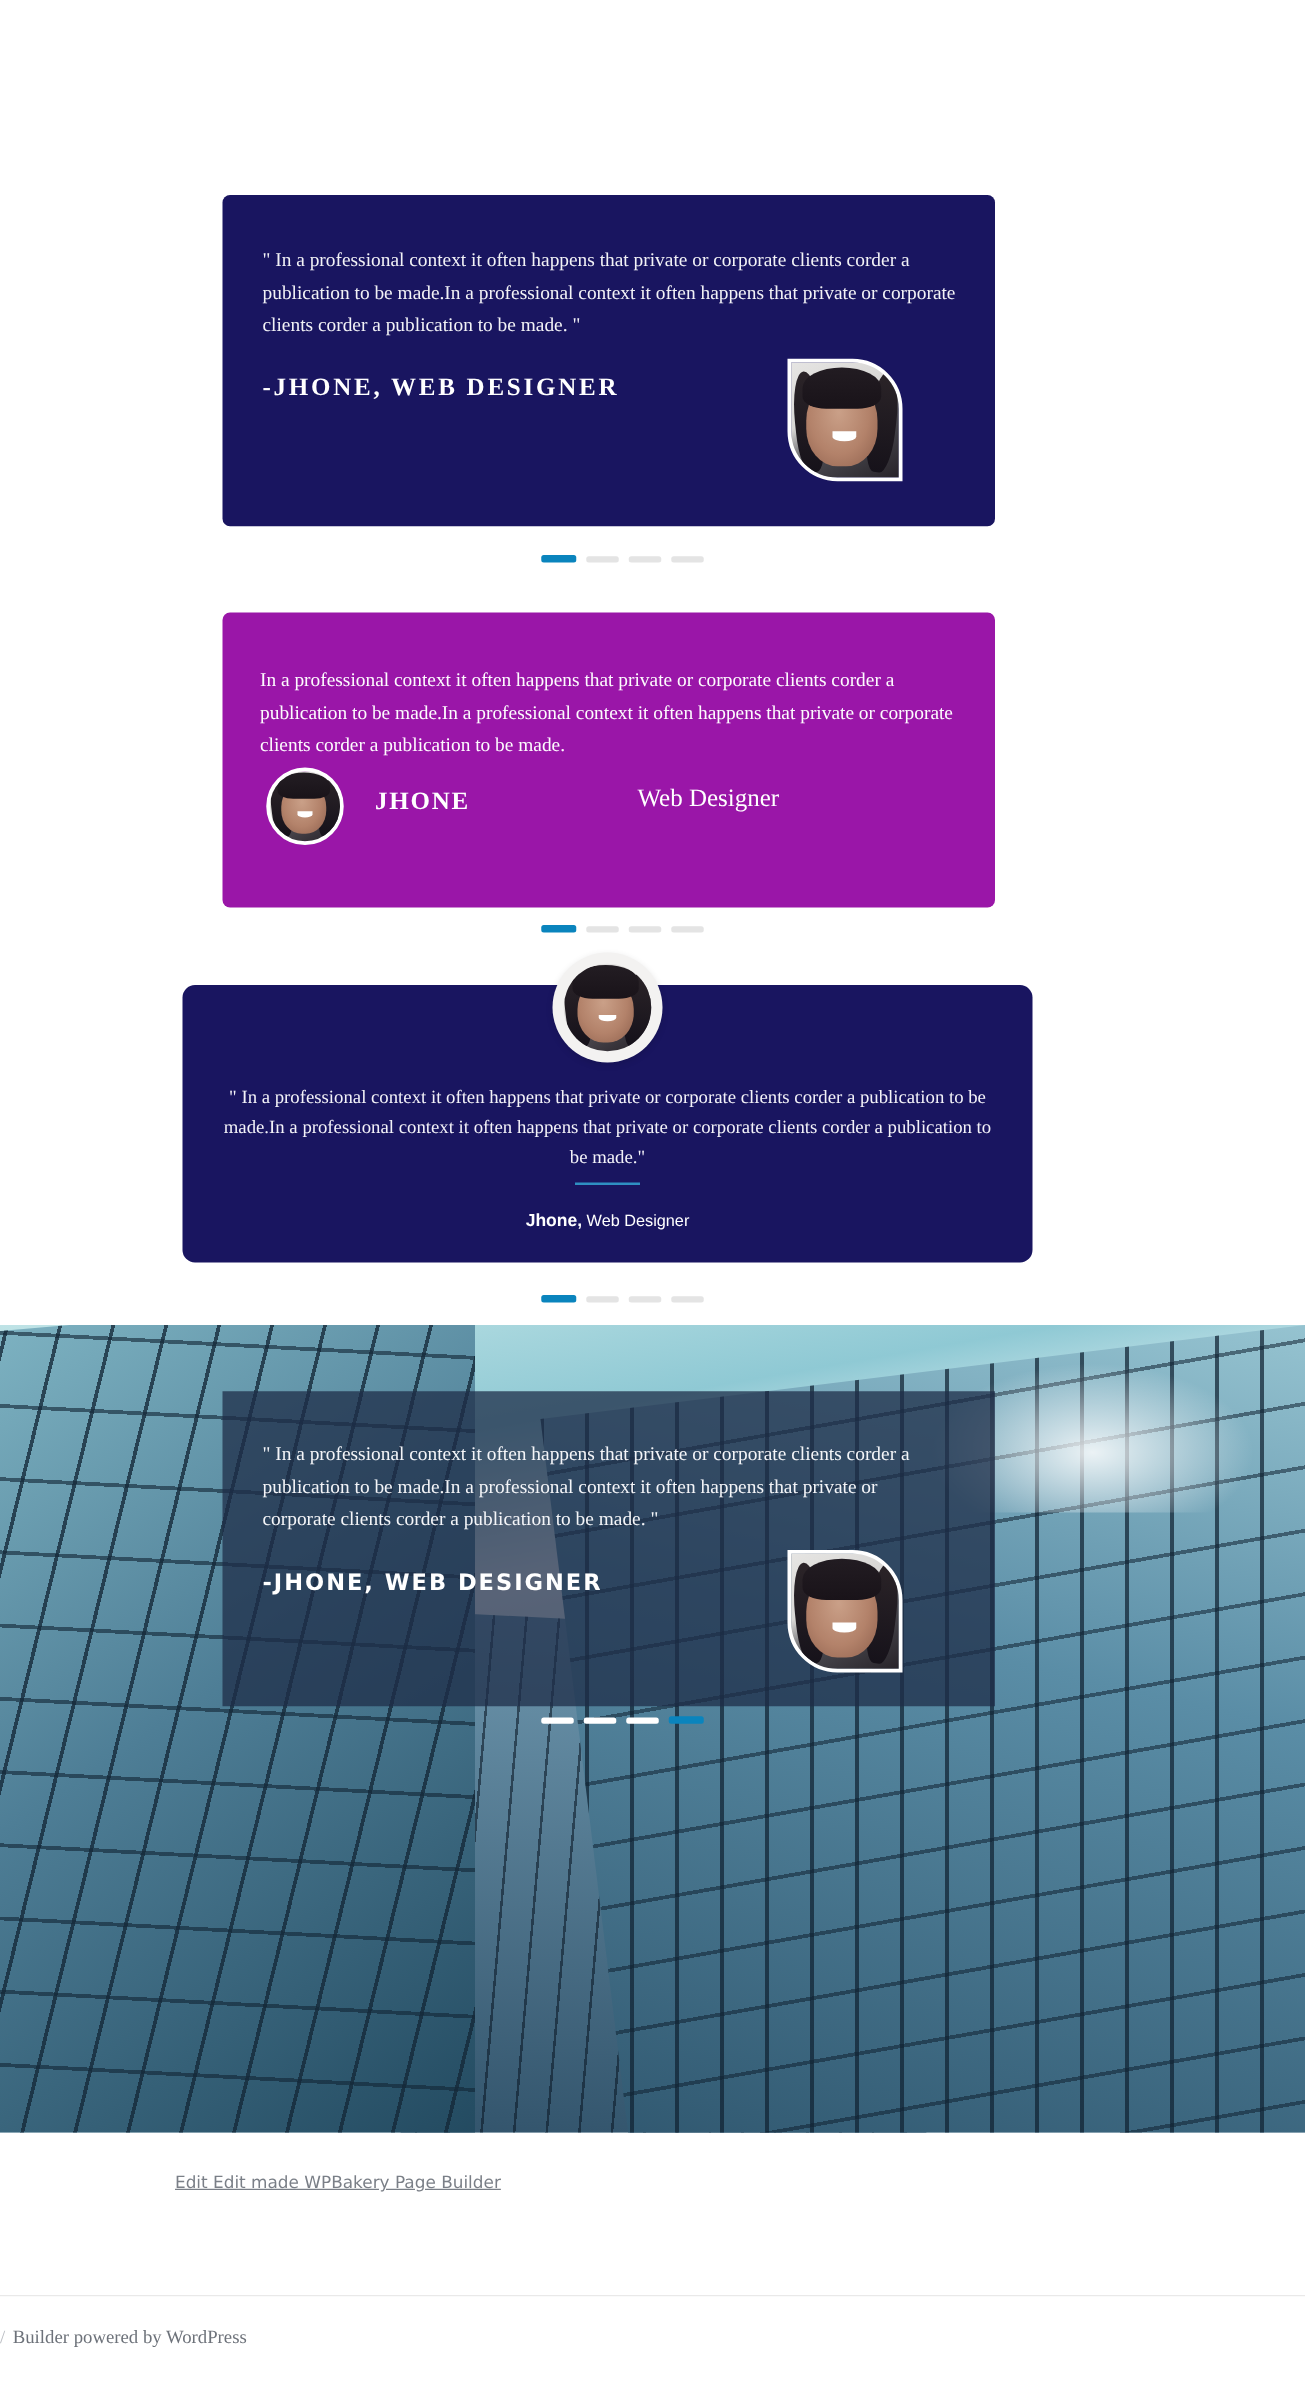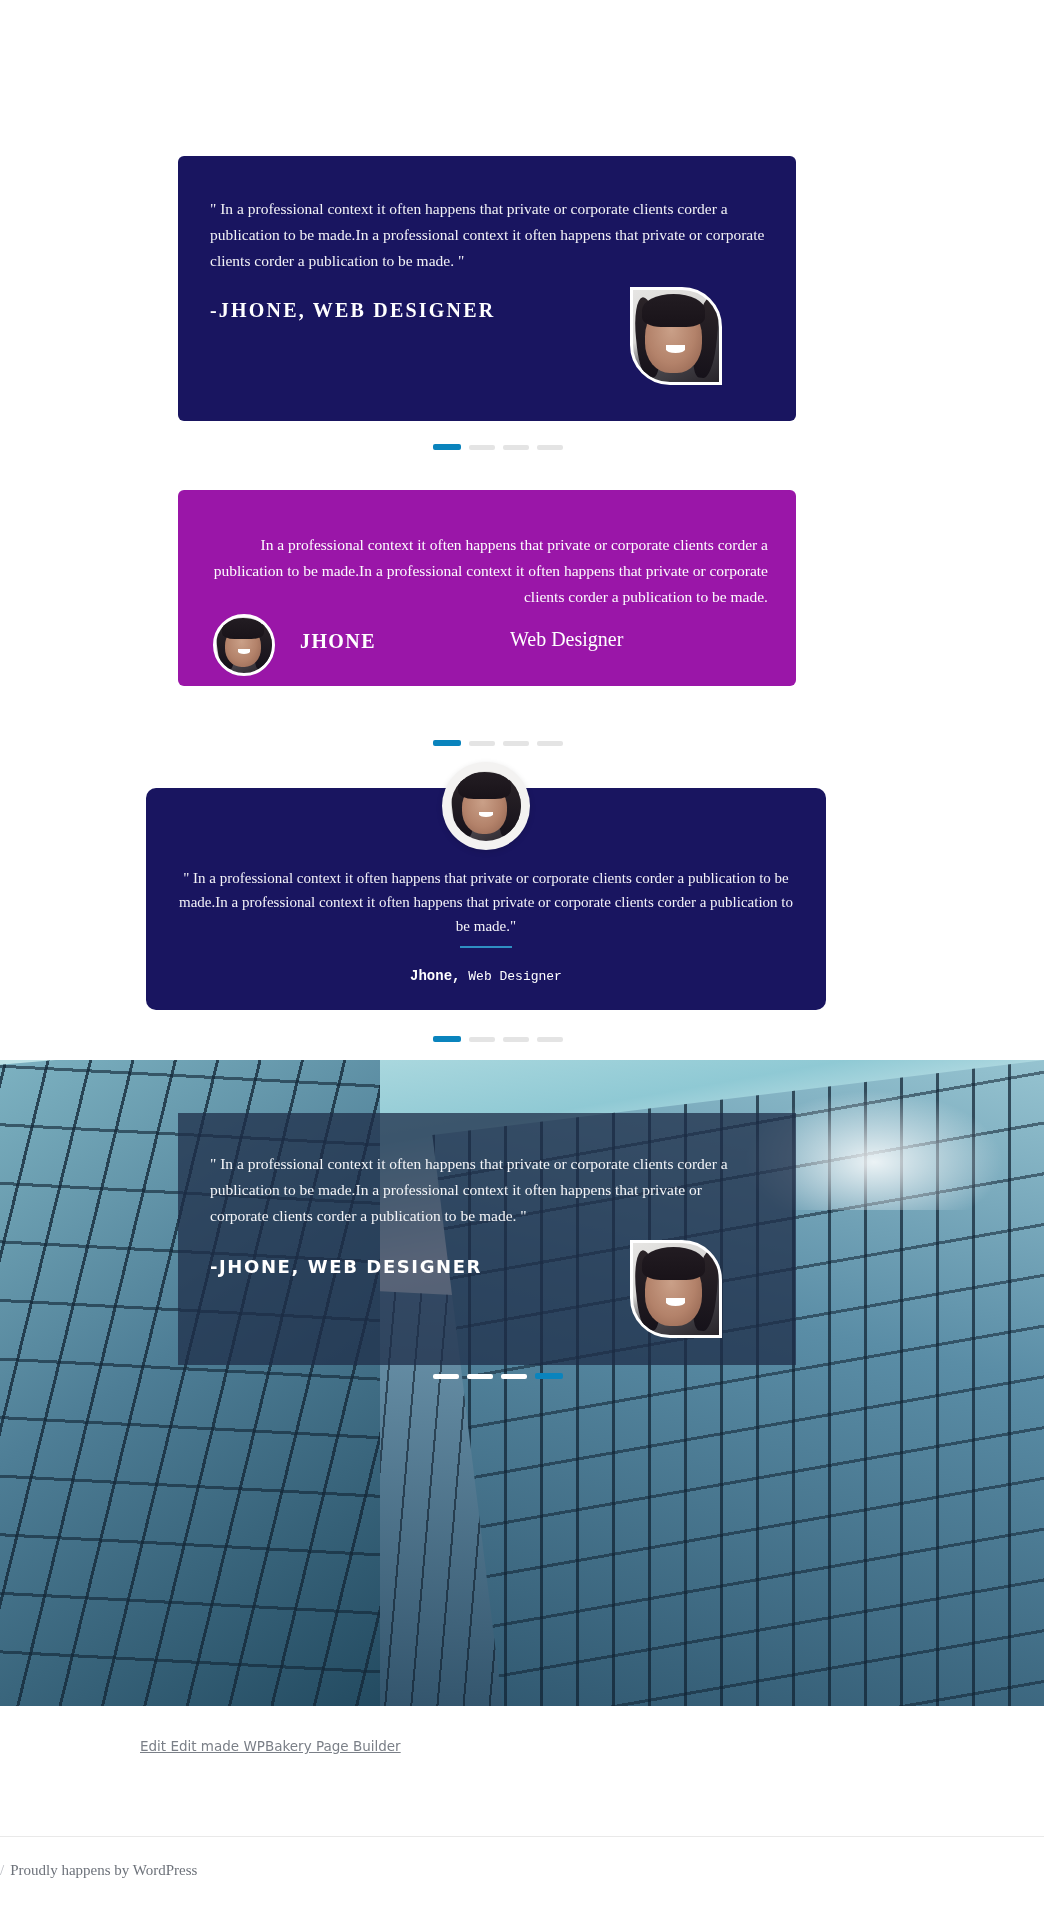--- a/index.html
+++ b/index.html
@@ -94,24 +94,23 @@
   .pager .dash.light { background: #ffffff; }
   .pager1 { left: 433px; top: 444px; }
   .pager2 { left: 433px; top: 740px; }
   .pager3 { left: 433px; top: 1036px; }
   .pager4 { left: 433px; top: 1373px; }
 
   
   .card2 {
     position: absolute;
     left: 178px; top: 490px;
-    width: 618px; height: 196px;
+    width: 618px; height: 236px;
     background: #9a16a8;
     border-radius: 6px;
-    text-align: right;
   }
   .card2 .quote {
     position:absolute; left:30px; top:42px; width:560px;
     font-family: "Liberation Serif", "DejaVu Serif", serif;
     font-size: 15.5px; line-height: 26px; color:#fdfbfe;
   }
   .avatar-circle {
     position:absolute;
     width: 62px; height: 62px;
     border-radius: 50%;
@@ -203,21 +202,21 @@
     font-family: "Liberation Serif", "DejaVu Serif", serif;
     font-size: 15px; line-height: 24px; color:#f3f2f8;
   }
   .card3 .divider {
     position:absolute; left: 50%; transform: translateX(-50%);
     top: 158px; width: 52px; height: 2px; background:#2f8fc2;
   }
   .card3 .byline {
     position:absolute; left:0; right:0; top: 180px;
     text-align:center;
-    font-family: Liberation Mono, monospace;
+    font-family: Liberation Sans, sans-serif;
     font-size: 13px; color:#ffffff;
   }
   .card3 .byline b { font-size: 14px; font-weight:700; }
 
   
   .photoband {
     position:absolute;
     left:0; top:1060px;
     width:1044px; height: 646px;
     overflow:hidden;
@@ -386,16 +385,16 @@
     <span class="dash light"></span>
     <span class="dash light"></span>
     <span class="dash light"></span>
     <span class="dash active"></span>
   </div>
 
   <a class="edit-link" href="#">Edit Edit made WPBakery Page Builder</a>
 
   <div class="footer-rule"></div>
   <div class="footer">
-    <span class="sep">/</span><a href="#" style="color:#6d727a;text-decoration:none;">Proudly happens by WordPress</a>
+    <span class="sep">/</span><a href="#" style="color:#6d727a;text-decoration:none;">Builder powered by WordPress</a>
   </div>
 
 </div>
 
 </body></html>

